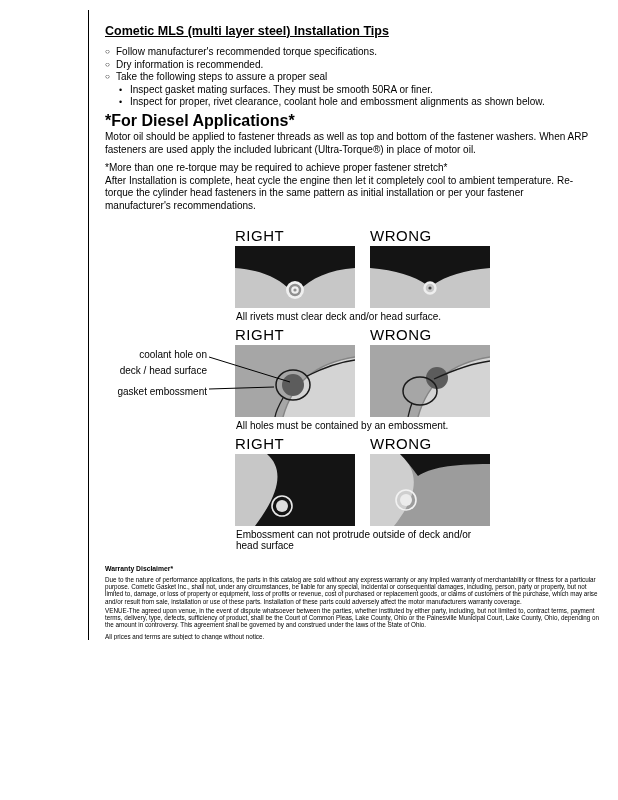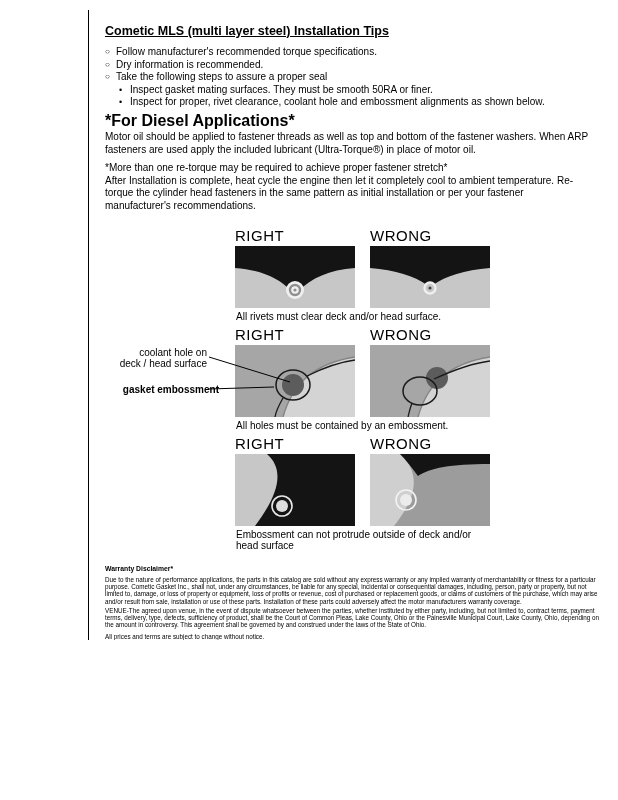--- a/index.html
+++ b/index.html
@@ -29,23 +29,23 @@
   .diag-row { margin-bottom:5px; }
   .diag-headers { display:flex; margin-left:130px; font-size:15px; line-height:16px; letter-spacing:0.5px; }
   .diag-header { width:120px; text-align:left; }
   .diag-header + .diag-header { margin-left:15px; }
   .diag-images { display:flex; margin-left:130px; margin-top:2px; }
   .diag-img + .diag-img { margin-left:15px; }
   .diag-img svg { display:block; }
   .diag-caption { font-size:10px; line-height:11px; margin:3px 0 0 131px; }
   .diag-caption.narrow { width:250px; }
   .row2 { position:relative; }
-  .ann { position:absolute; width:102px; text-align:right; font-size:10px; line-height:11px; white-space:pre-line; }
+  .ann { position:absolute; width:102px; text-align:right; font-size:10px; line-height:16px; white-space:pre-line; }
   .ann1 { left:0; top:20px; }
-  .ann2 { left:12px; top:57px;font-weight:bold; }
+  .ann2 { left:0; top:57px; }
   .connectors { position:absolute; left:0; top:0; width:260px; height:96px; pointer-events:none; }
 
   
   .disclaimer { position:absolute; left:0; top:541px; width:496px; }
   .disclaimer h3 { font-size:6.8px; font-weight:bold; line-height:8px; margin-bottom:3px; }
   .disclaimer p { font-size:6.3px; line-height:7.2px; margin-bottom:5px; }
   .disclaimer p:nth-of-type(1) { margin-bottom:2px; }
   .disclaimer p:nth-of-type(6) { margin-bottom:0; }
   .disclaimer p:nth-of-type(7) { margin-bottom:0; }
 

